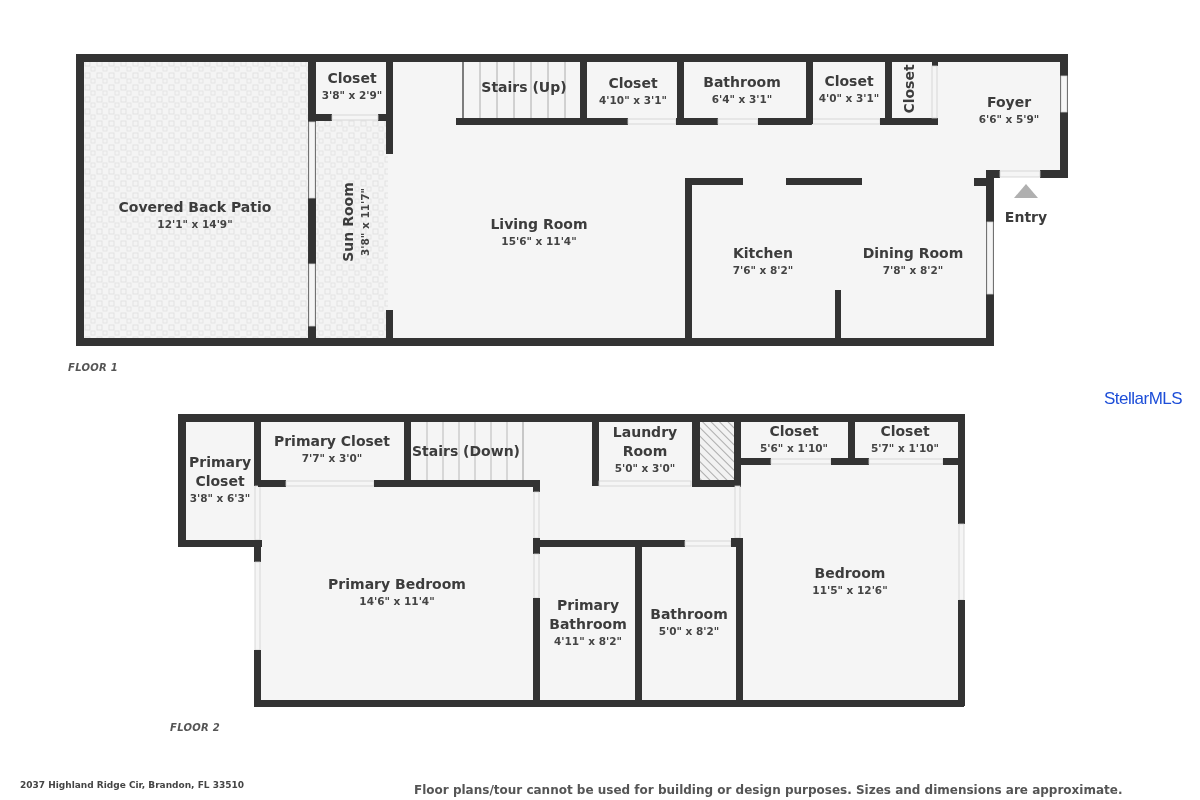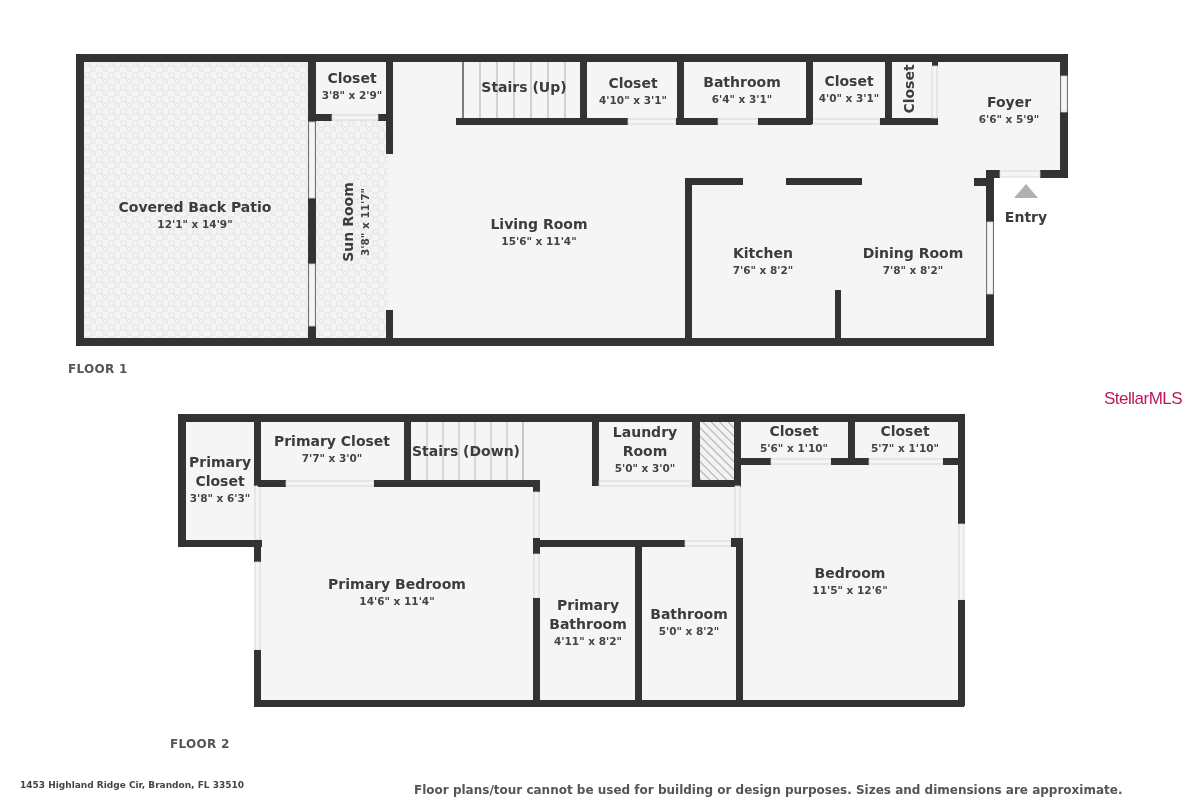--- a/index.html
+++ b/index.html
@@ -3,24 +3,24 @@
 <meta charset="utf-8">
 <style>
   html,body{margin:0;padding:0;background:#ffffff;}
   body{width:1200px;height:800px;position:relative;overflow:hidden;font-family:"DejaVu Sans","Liberation Sans",sans-serif;color:#3a3a3a;}
   #plan{position:absolute;left:0;top:0;}
   .room-name{font-weight:bold;font-size:14px;fill:#3c3c3c;}
   .room-dim{font-weight:bold;font-size:10.5px;fill:#444;}
   .wall{fill:#333333;}
   .floor{fill:#f5f5f5;}
   .opening{fill:#f5f5f5;stroke:#cfcfcf;stroke-width:0.8;}
-  .floor-label{position:absolute;font-size:12px;font-weight:bold;color:#555;letter-spacing:0.3px;}
+  .floor-label{position:absolute;font-size:10px;font-weight:bold;color:#555;letter-spacing:0.3px;font-style:italic;}
   .address{position:absolute;left:20px;top:780px;font-size:9px;font-weight:bold;color:#444;}
   .disclaimer{position:absolute;left:414px;top:783px;font-size:12px;font-weight:bold;color:#555;}
-  .watermark{position:absolute;left:1104px;top:389px;font-size:17px;color:#be185d;letter-spacing:-0.5px;font-family:"Liberation Sans",sans-serif;}
+  .watermark{position:absolute;left:1104px;top:389px;font-size:17px;color:#1d4ed8;letter-spacing:-0.5px;font-family:"Liberation Sans",sans-serif;}
 </style>
 </head>
 <body>
 
 <svg id="plan" width="1200" height="800" viewBox="0 0 1200 800">
   <defs>
     <pattern id="tile" width="12" height="12" patternUnits="userSpaceOnUse">
       <rect width="12" height="12" fill="#f4f4f4"></rect>
       <rect x="1" y="1" width="5" height="5" fill="none" stroke="#dedede" stroke-width="0.8"></rect>
       <rect x="7" y="7" width="4" height="4" fill="none" stroke="#e2e2e2" stroke-width="0.8"></rect>
@@ -215,16 +215,16 @@
 
     <text class="room-name" x="689" y="619" text-anchor="middle">Bathroom</text>
     <text class="room-dim" x="689" y="635" text-anchor="middle">5'0" x 8'2"</text>
 
     <text class="room-name" x="850" y="578" text-anchor="middle">Bedroom</text>
     <text class="room-dim" x="850" y="594" text-anchor="middle">11'5" x 12'6"</text>
   </g>
 </svg>
 
 <div class="floor-label" style="left:68px;top:362px;">FLOOR 1</div>
-<div class="floor-label" style="left:170px;top:722px;margin-top:15px;">FLOOR 2</div>
+<div class="floor-label" style="left:170px;top:722px;">FLOOR 2</div>
 <div class="watermark">StellarMLS</div>
-<div class="address">1453 Highland Ridge Cir, Brandon, FL 33510</div>
+<div class="address">2037 Highland Ridge Cir, Brandon, FL 33510</div>
 <div class="disclaimer">Floor plans/tour cannot be used for building or design purposes. Sizes and dimensions are approximate.</div>
 
 </body></html>

